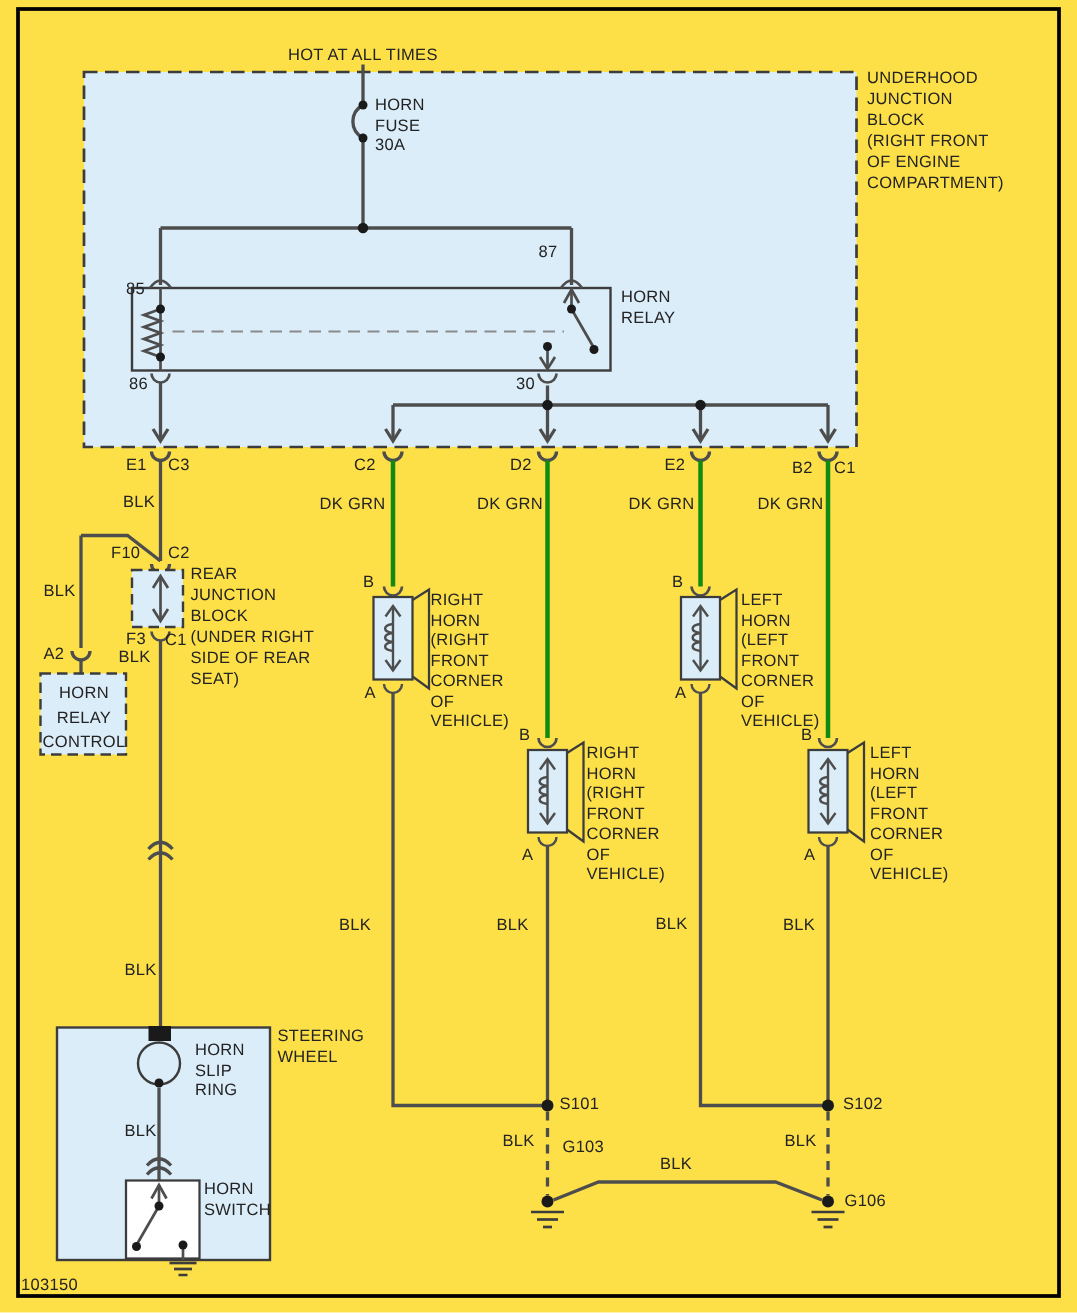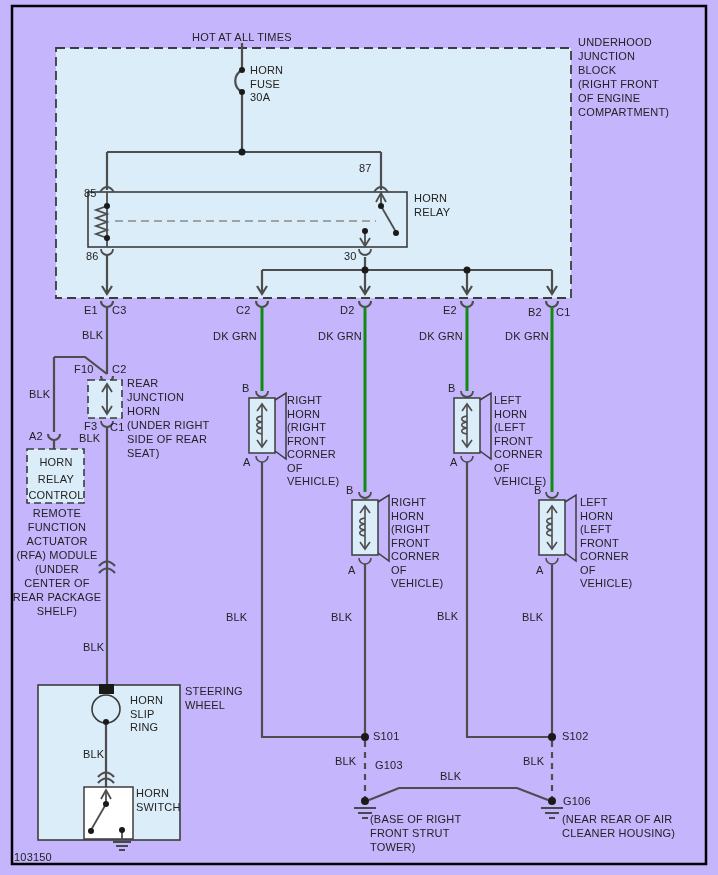--- a/index.html
+++ b/index.html
@@ -1,16 +1,16 @@
 <!DOCTYPE html>
 <html><head>
 <meta charset="utf-8">
 <style>
   html,body{margin:0;padding:0;background:#fff;}
-  #page{position:relative;width:718px;height:875px;background:#c4b5fd;overflow:hidden;
+  #page{position:relative;width:718px;height:875px;background:#fde047;overflow:hidden;
         font-family:"Liberation Sans",sans-serif;}
   .lbl{position:absolute;font-size:11px;line-height:13.5px;color:#232323;
        white-space:pre-line;letter-spacing:.2px;}
   .lh14{line-height:14px;}
   .lh16{line-height:16.5px;}
   .ctr{text-align:center;}
   .u{}
   svg{position:absolute;left:0;top:0;}
 </style>
 </head>
@@ -234,21 +234,21 @@
           <line x1="116" y1="846" x2="128" y2="846"></line>
           <line x1="119" y1="850" x2="125" y2="850"></line>
     </g>
   </g>
 </svg>
 
 <div class="lbl" style="left:192px;top:31px">HOT AT ALL TIMES</div>
 <div class="lbl" style="left:250px;top:64px">HORN
 FUSE
 30A</div>
-<div class="lbl lh14" style="left:578px;top:35px">UNDERHOOD
+<div class="lbl lh14" style="left:578px;top:45px">UNDERHOOD
 JUNCTION
 BLOCK
 (RIGHT FRONT
 OF ENGINE
 COMPARTMENT)</div>
 <div class="lbl lh14" style="left:414px;top:191px">HORN
 RELAY</div>
 
 <div class="lbl" style="left:84px;top:187px">85</div>
 <div class="lbl" style="left:359px;top:162px">87</div>
@@ -266,41 +266,33 @@
 <div class="lbl" style="left:82px;top:329px">BLK</div>
 <div class="lbl" style="left:213px;top:330px">DK GRN</div>
 <div class="lbl" style="left:318px;top:330px">DK GRN</div>
 <div class="lbl" style="left:419px;top:330px">DK GRN</div>
 <div class="lbl" style="left:505px;top:330px">DK GRN</div>
 
 <div class="lbl" style="left:74px;top:363px">F10</div>
 <div class="lbl u" style="left:112px;top:363px">C2</div>
 <div class="lbl lh14" style="left:127px;top:376px">REAR
 JUNCTION
-HORN
+BLOCK
 (UNDER RIGHT
 SIDE OF REAR
 SEAT)</div>
 <div class="lbl" style="left:84px;top:420px">F3</div>
 <div class="lbl u" style="left:110px;top:421px">C1</div>
 <div class="lbl" style="left:79px;top:432px">BLK</div>
 
 <div class="lbl" style="left:29px;top:388px">BLK</div>
 <div class="lbl" style="left:29px;top:430px">A2</div>
 <div class="lbl lh16 ctr" style="left:25px;top:454px;width:62px">HORN
 RELAY
 CONTROL</div>
-<div class="lbl lh14 ctr" style="left:1px;top:506px;width:112px">REMOTE
-FUNCTION
-ACTUATOR
-(RFA) MODULE
-(UNDER
-CENTER OF
-REAR PACKAGE
-SHELF)</div>
 
 <div class="lbl" style="left:242px;top:382px">B</div>
 <div class="lbl" style="left:243px;top:456px">A</div>
 <div class="lbl" style="left:287px;top:394px">RIGHT
 HORN
 (RIGHT
 FRONT
 CORNER
 OF
 VEHICLE)</div>
@@ -337,26 +329,21 @@
 <div class="lbl" style="left:437px;top:610px">BLK</div>
 <div class="lbl" style="left:522px;top:611px">BLK</div>
 <div class="lbl" style="left:83px;top:641px">BLK</div>
 
 <div class="lbl" style="left:373px;top:730px">S101</div>
 <div class="lbl" style="left:562px;top:730px">S102</div>
 <div class="lbl" style="left:335px;top:755px">BLK</div>
 <div class="lbl" style="left:523px;top:755px">BLK</div>
 <div class="lbl" style="left:440px;top:770px">BLK</div>
 <div class="lbl" style="left:375px;top:759px">G103</div>
-<div class="lbl lh14" style="left:370px;top:812px">(BASE OF RIGHT
-FRONT STRUT
-TOWER)</div>
 <div class="lbl" style="left:563px;top:795px">G106</div>
-<div class="lbl lh14" style="left:562px;top:812px">(NEAR REAR OF AIR
-CLEANER HOUSING)</div>
 
 <div class="lbl lh14" style="left:185px;top:684px">STEERING
 WHEEL</div>
 <div class="lbl" style="left:130px;top:694px">HORN
 SLIP
 RING</div>
 <div class="lbl" style="left:83px;top:748px">BLK</div>
 <div class="lbl" style="left:136px;top:787px">HORN
 SWITCH</div>
 

